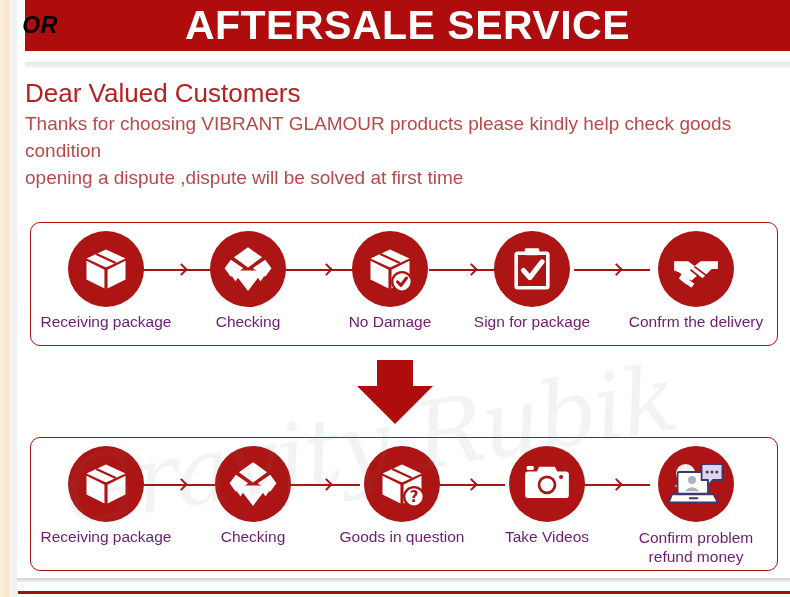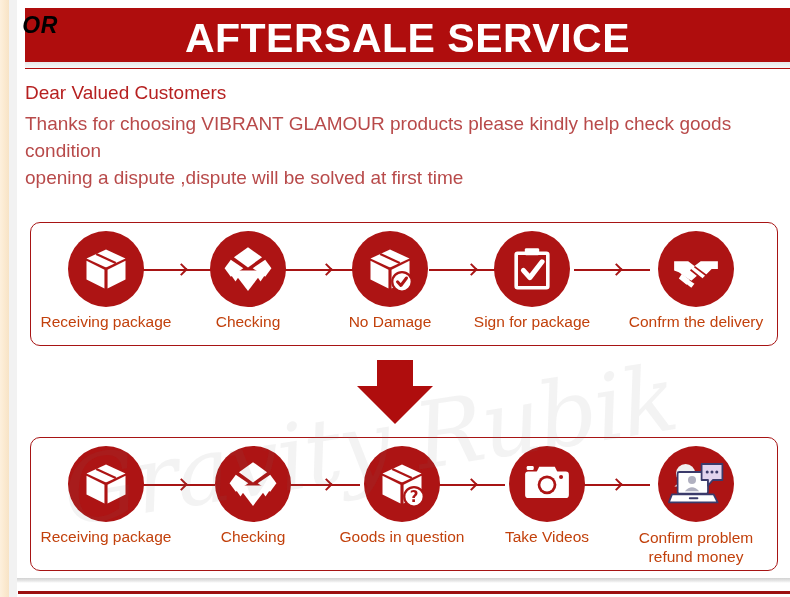--- a/index.html
+++ b/index.html
@@ -49,22 +49,22 @@
   .bottom-rule {
     position: absolute;
     left: 18px; top: 591px;
     width: 772px; height: 3px;
     background: #9c1111;
   }
 
   
   .banner {
     position: absolute;
-    left: 25px; top: 8px;
-    width: 765px; height: 61px;
+    left: 25px; top: 0;
+    width: 765px; height: 51px;
     background: #af0d0d;
     display: flex;
     align-items: center;
     justify-content: center;
   }
   .banner-title {
     color: #ffffff;
     font-size: 41px;
     font-weight: bold;
     letter-spacing: 0.5px;
@@ -79,21 +79,21 @@
   }
 
   
   .intro {
     position: absolute;
     left: 25px; top: 80px;
     width: 750px;
   }
   .intro-heading {
     color: #b62020;
-    font-size: 19px;
+    font-size: 26px;
     line-height: 26px;
     margin-bottom: 4px;
   }
   .intro-body {
     color: #b84a4a;
     font-size: 19px;
     line-height: 27px;
   }
 
   
@@ -128,21 +128,21 @@
     width: 76px; height: 76px;
     border-radius: 50%;
     background: #ad1414;
     display: flex;
     align-items: center;
     justify-content: center;
     margin-top: 8px;
   }
   .step-label {
     margin-top: 6px;
-    color: #c2410c;
+    color: #701a75;
     font-size: 15.5px;
     line-height: 18px;
     text-align: center;
     white-space: nowrap;
   }
   .step-label.two-line { white-space: normal; line-height: 19px; }
 
   
   .connector {
     position: absolute;

